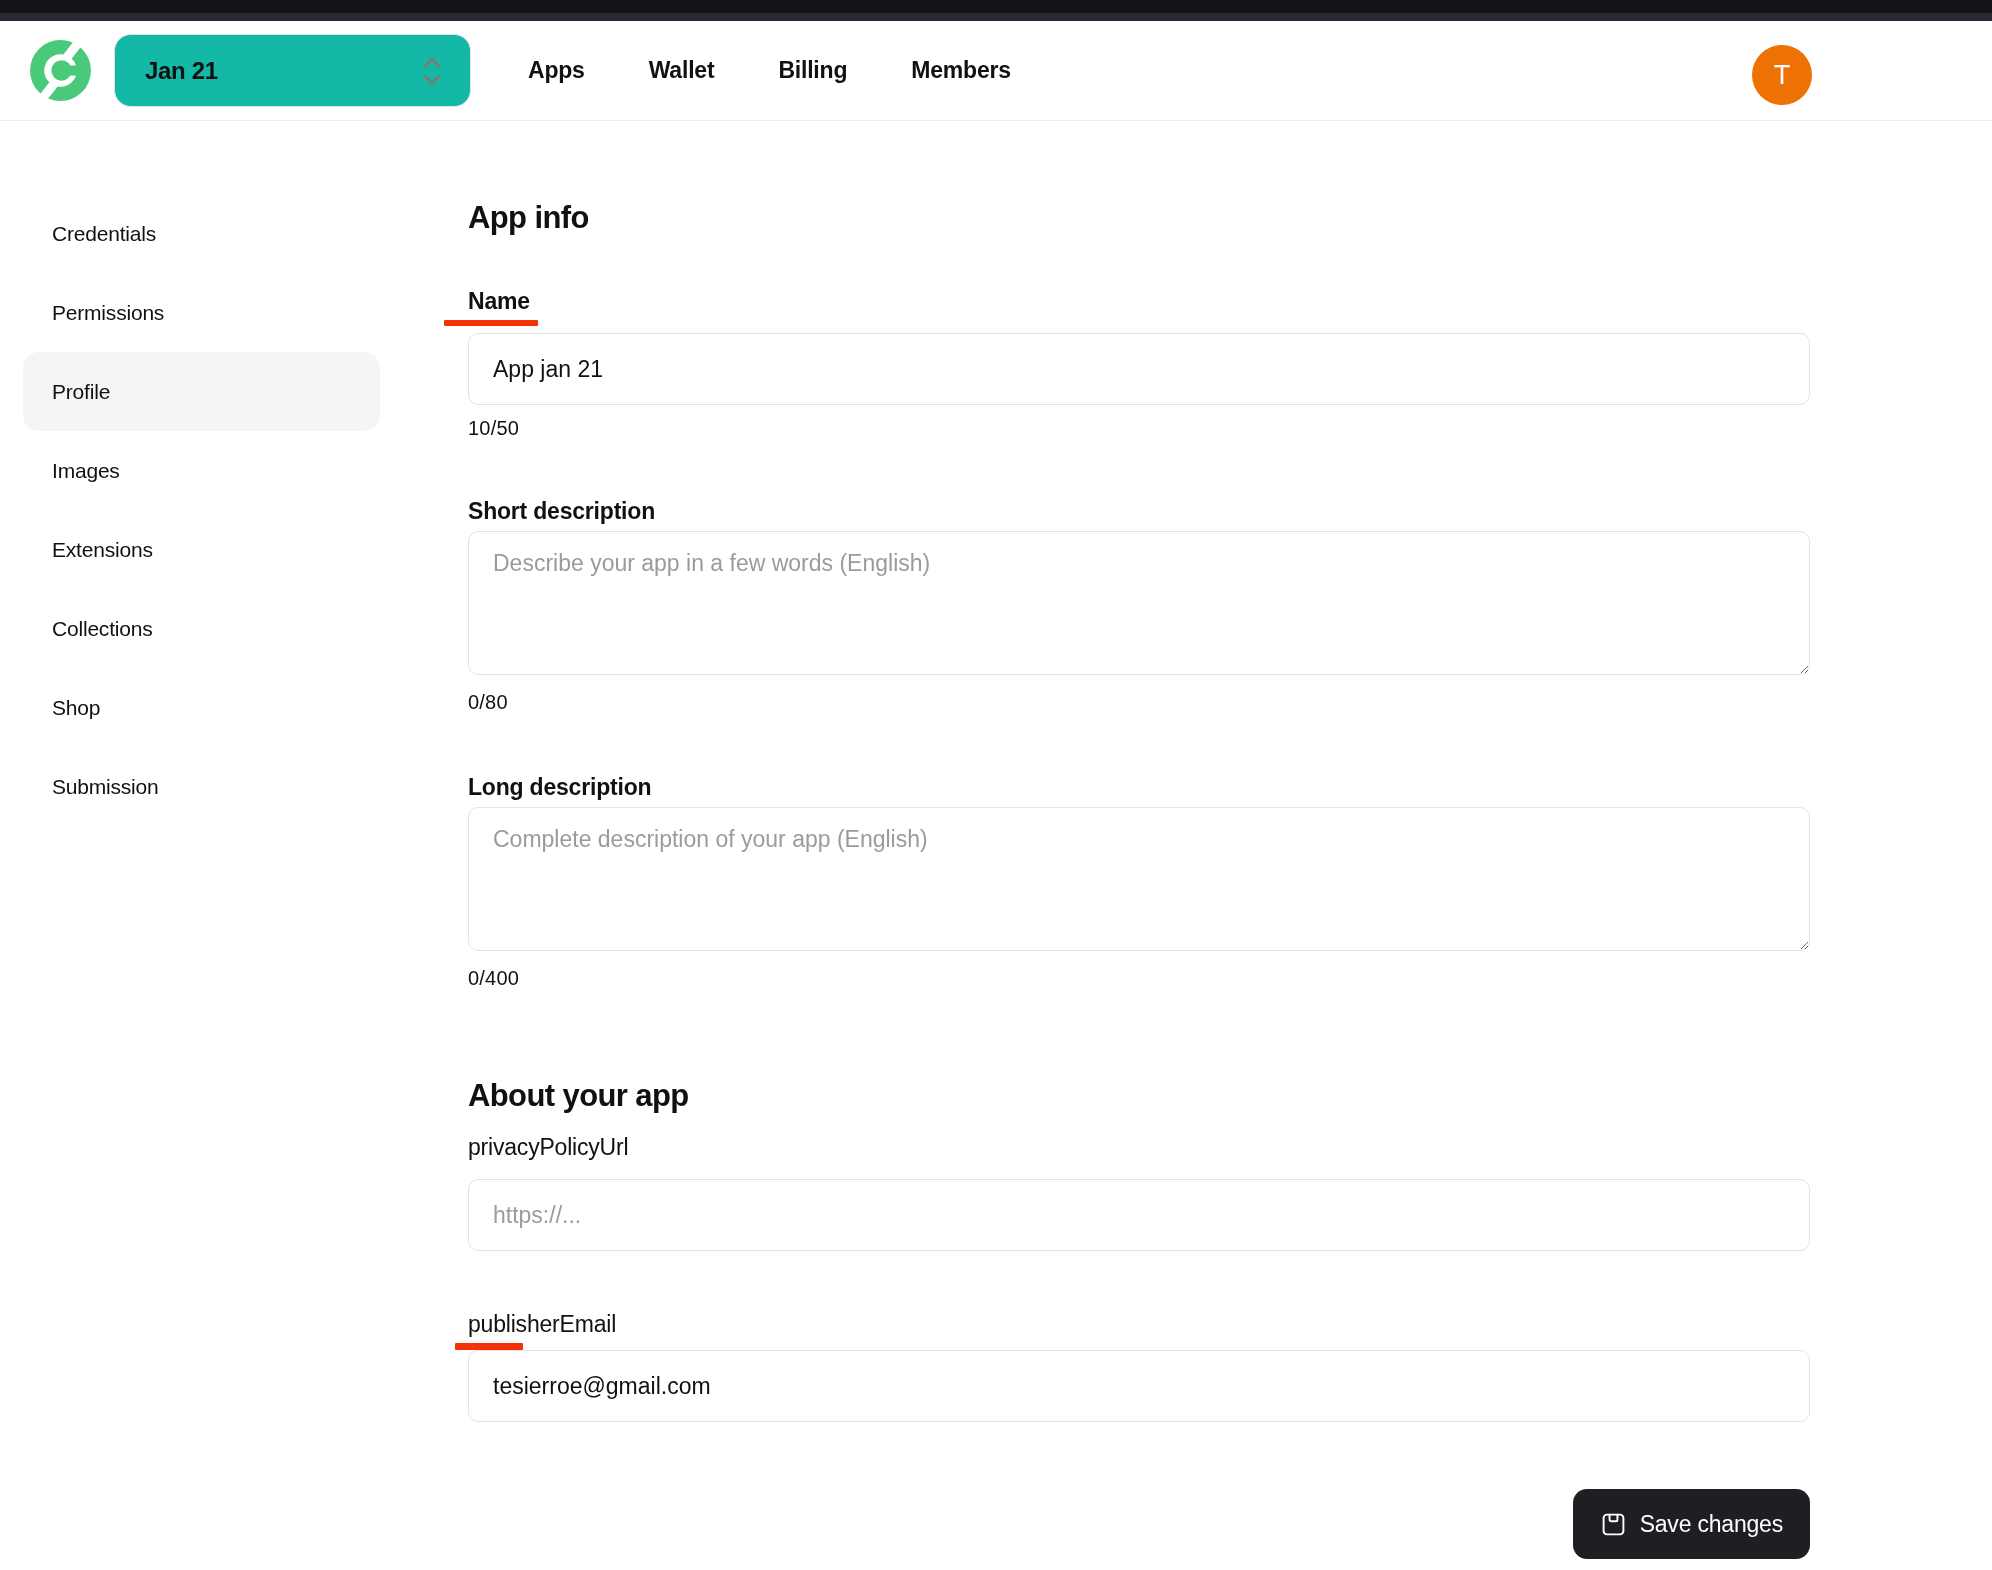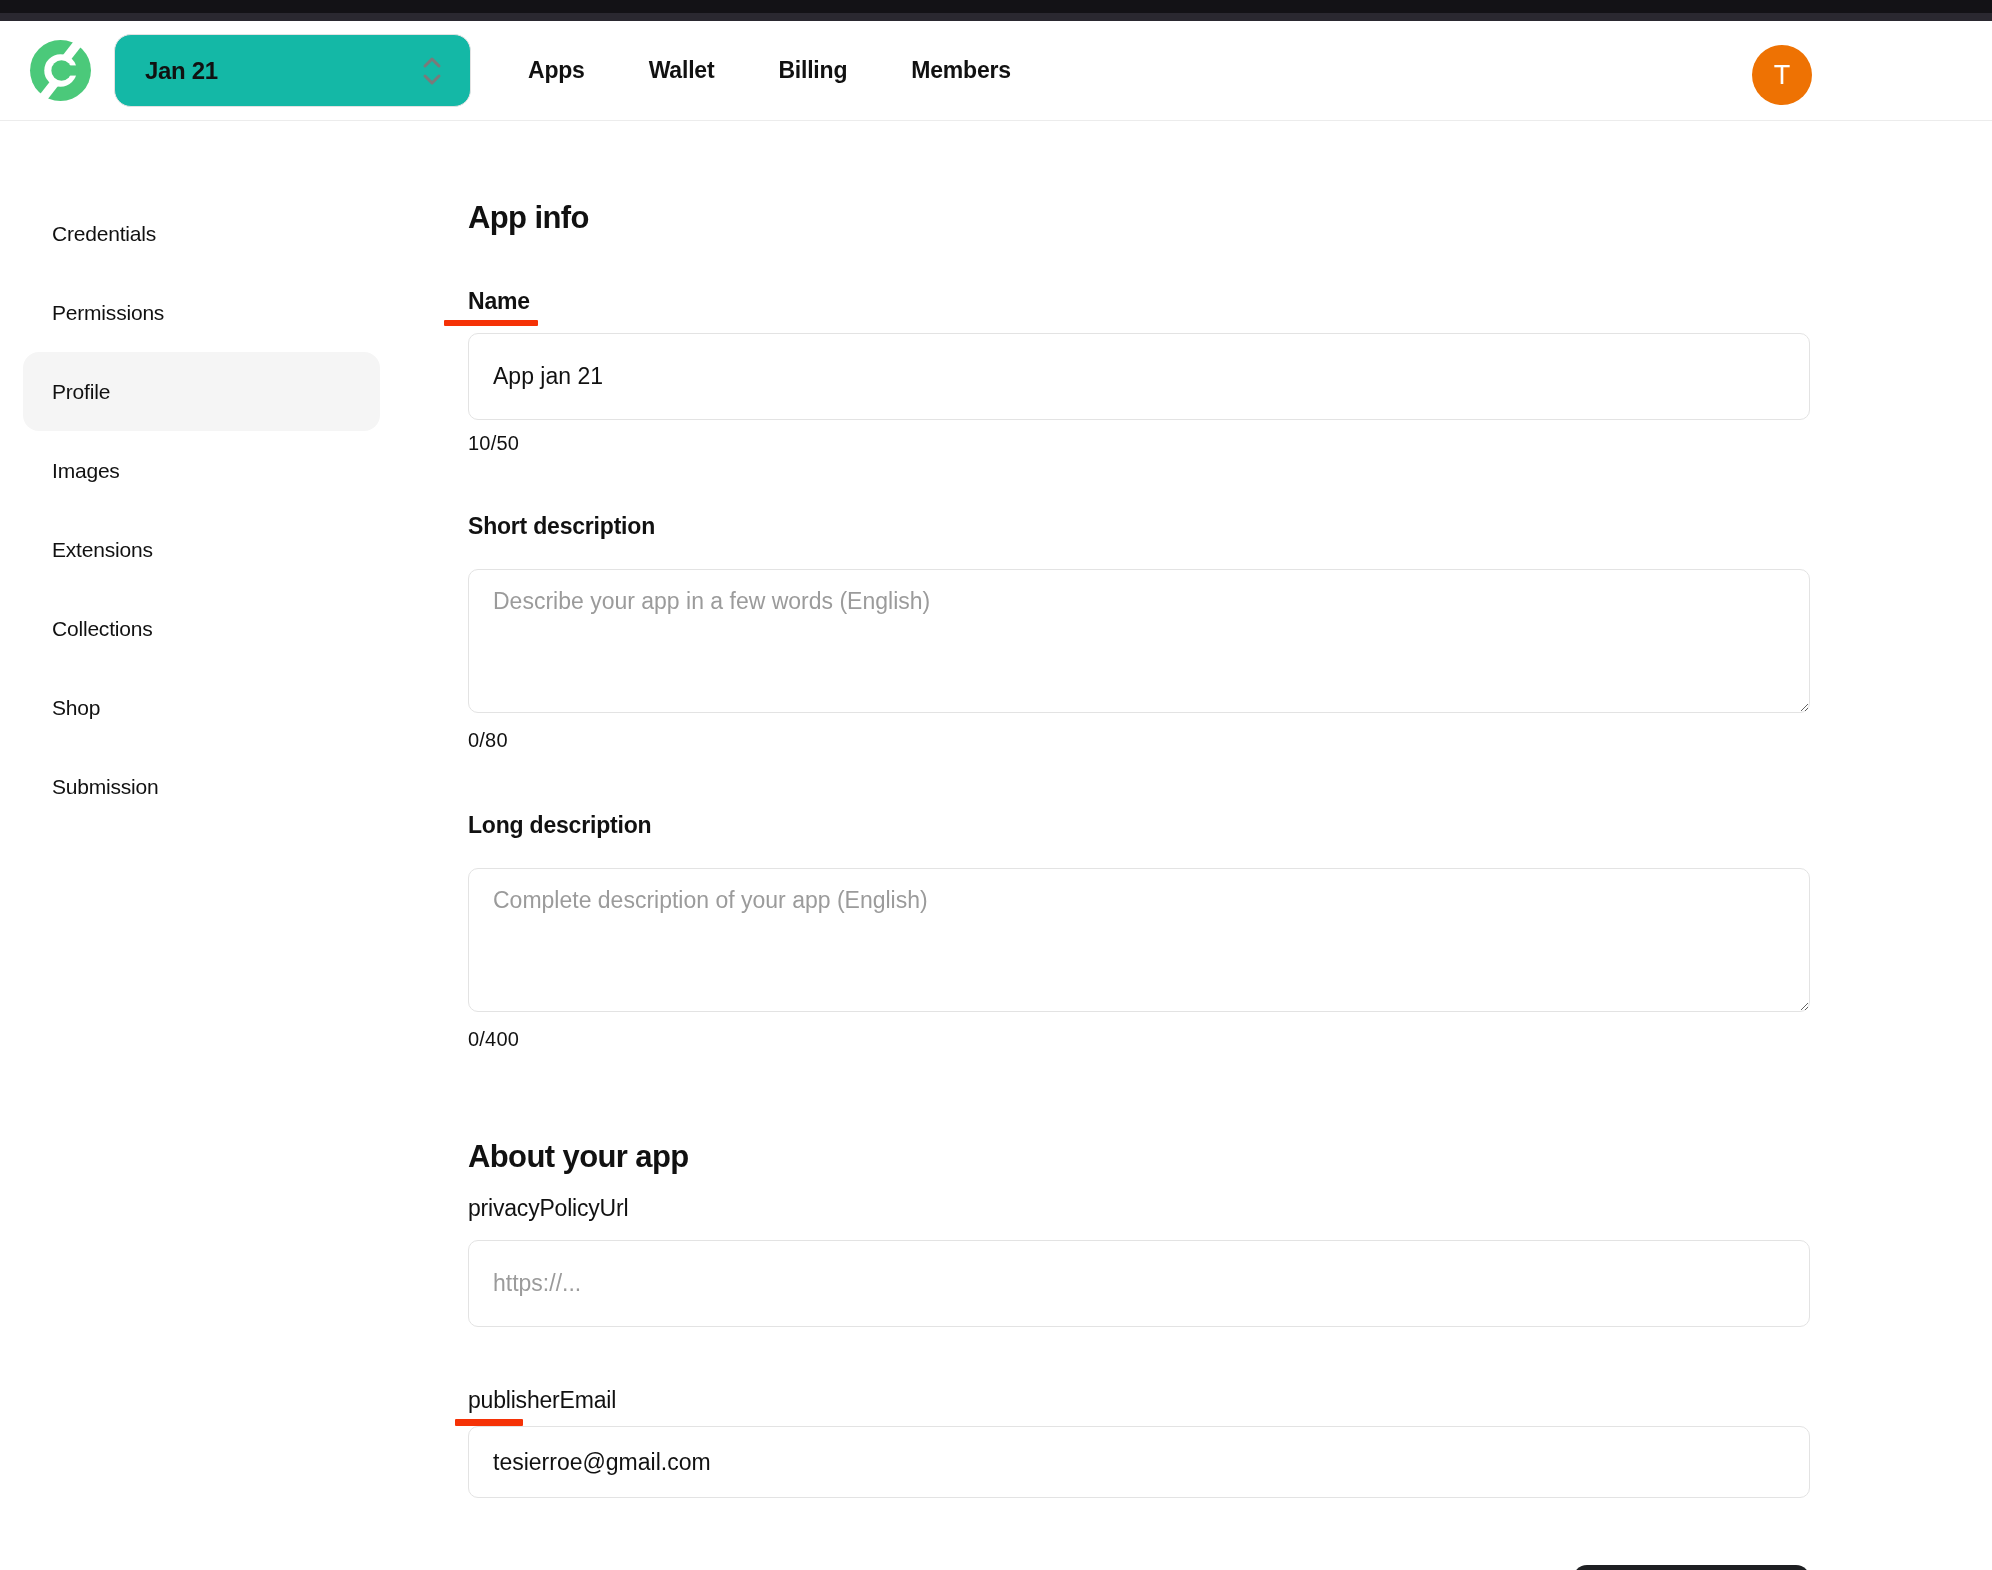--- a/index.html
+++ b/index.html
@@ -30,33 +30,33 @@
   
   .content{display:flex;}
   .sidebar{width:400px;flex:0 0 auto;padding-top:73px;}
   .side-item{height:79px;display:flex;align-items:center;padding-left:52px;font-size:21px;letter-spacing:-0.2px;cursor:pointer;}
   .side-item.active{margin:0 20px 0 23px;width:357px;padding-left:29px;background:#f5f5f5;border-radius:16px;}
   .main{width:1342px;margin-left:68px;padding-top:79px;}
   .section-title{font-size:31px;font-weight:700;letter-spacing:-0.6px;}
   .field-label{font-size:23px;font-weight:600;letter-spacing:-0.2px;}
   .field-label.plain{font-weight:400;}
   .red-underline{height:6px;background:var(--underline-red);margin-top:5px;border-radius:1px;}
-  .text-input{width:100%;height:87px;border:1px solid var(--border-gray);border-radius:10px;
+  .text-input{width:100%;height:72px;border:1px solid var(--border-gray);border-radius:10px;
     padding:0 24px;font-size:23px;font-family:inherit;color:#111;outline:none;}
   .text-area{width:100%;height:144px;border:1px solid var(--border-gray);border-radius:10px;
     padding:18px 24px;font-size:23px;font-family:inherit;color:#111;outline:none;resize:both;}
   ::placeholder{color:var(--placeholder-gray);opacity:1;}
   .counter{font-size:20px;margin-top:12px;letter-spacing:0.2px;}
   .save-row{display:flex;justify-content:flex-end;margin-top:67px;}
   .save-button{display:flex;align-items:center;gap:13px;height:70px;padding:0 27px;border:none;
     background:var(--button-dark);color:#fff;border-radius:14px;font-size:23px;font-family:inherit;
     letter-spacing:-0.2px;cursor:pointer;}
   
   .mt-52{margin-top:52px;} .mt-58{margin-top:58px;} .mt-60{margin-top:60px;}
-  .mt-13{margin-top:29px;} .mt-7{margin-top:7px;} .mt-18{margin-top:18px;}
+  .mt-13{margin-top:6px;} .mt-7{margin-top:7px;} .mt-18{margin-top:18px;}
   .mt-88{margin-top:88px;} .mt-40{margin-top:20px;} .mt-0{margin-top:0;}
 </style>
 </head>
 <body>
 
 <div class="os-strip"></div>
 <div class="os-strip2"></div>
 
 <div class="header">
   <svg class="logo" viewBox="0 0 64 64">

